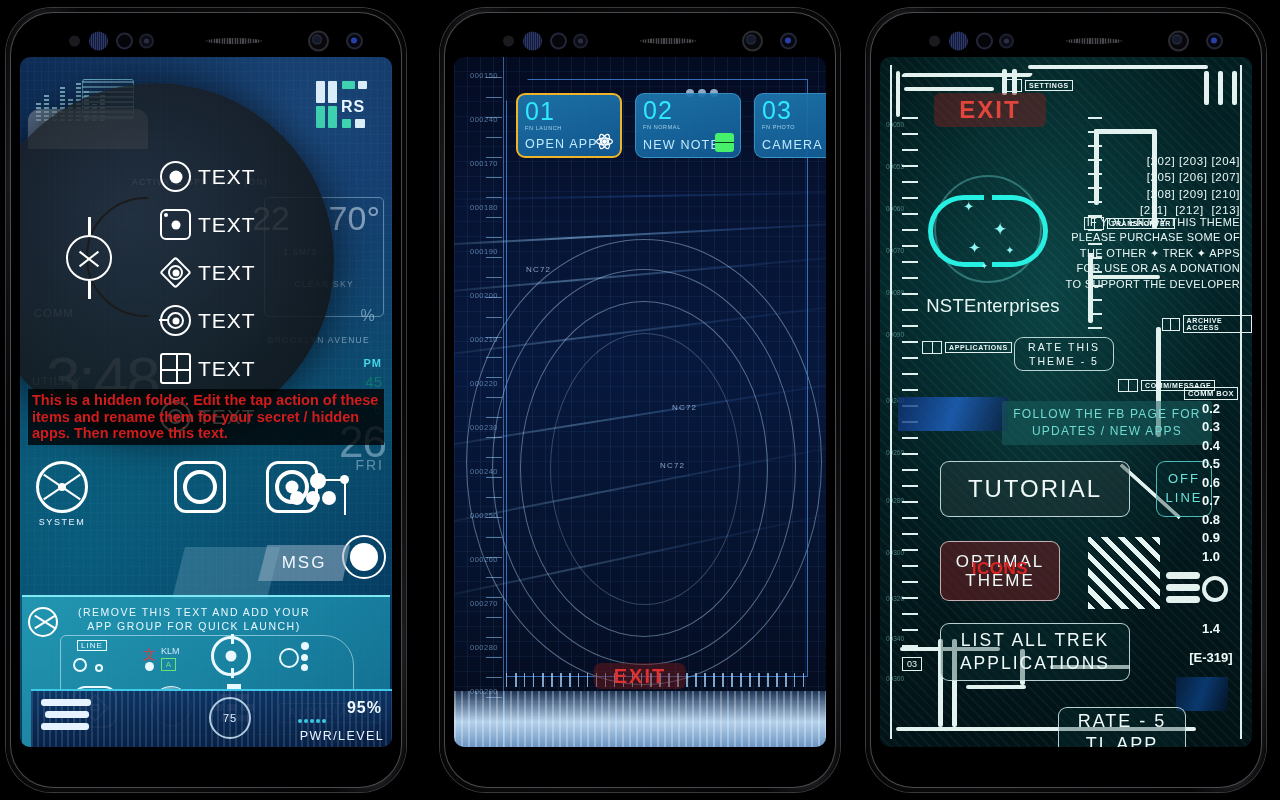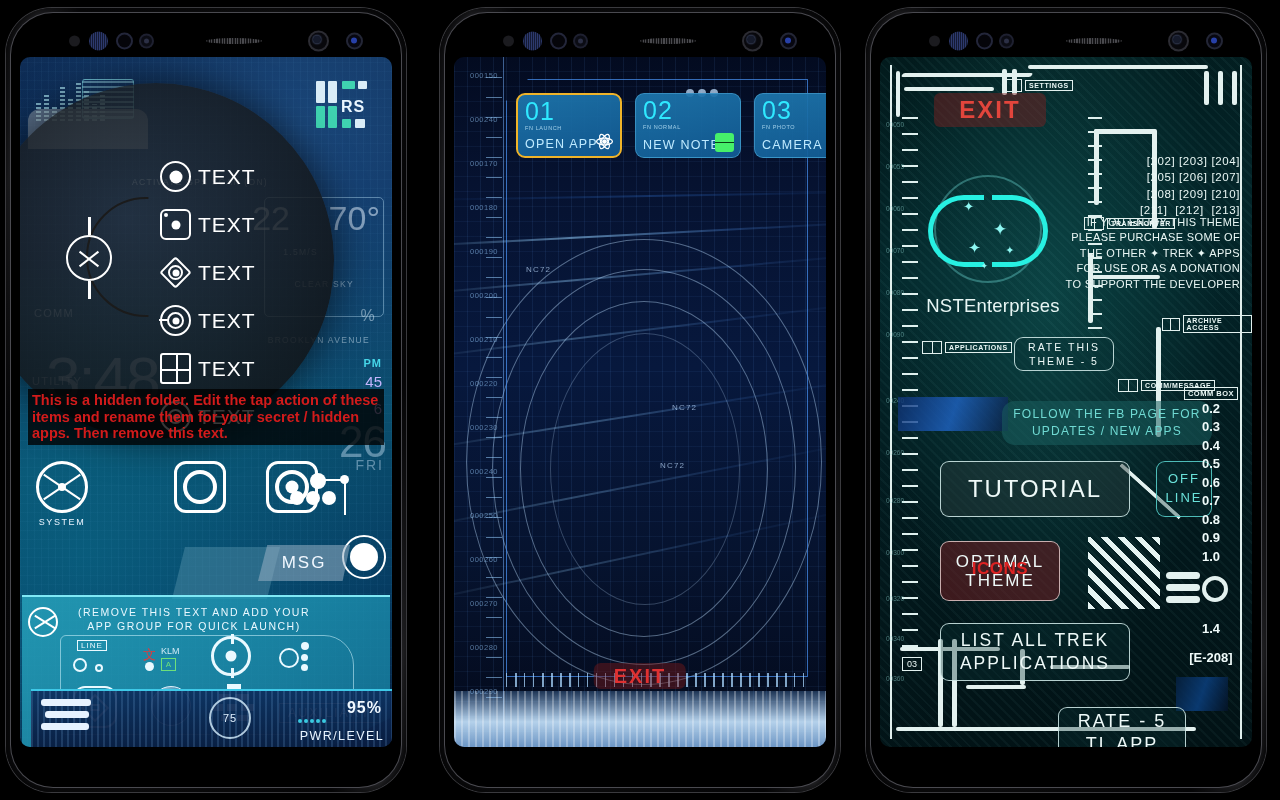--- a/index.html
+++ b/index.html
@@ -75,21 +75,21 @@
   .rs b{ position:absolute; font:bold 16px/1 "Liberation Sans",sans-serif; color:#eaf6ff; letter-spacing:1px; }
   .rsq{ position:absolute; border-radius:1px; }
 
   .wtxt{ position:absolute; color:rgba(215,235,250,.5); font-size:8.5px; letter-spacing:1.3px; white-space:nowrap; }
   .bigtime{ position:absolute; left:26px; top:286px; font-size:62px; letter-spacing:-2px;
      color:rgba(225,240,255,.45); font-family:"Liberation Sans",sans-serif; font-weight:300; }
   .wbox{ position:absolute; right:8px; top:140px; width:120px; height:120px;
      border:1px solid rgba(175,215,240,.45); border-radius:5px; }
   .wtemp{ position:absolute; right:14px; top:140px; font-size:34px; color:rgba(225,240,255,.55); }
   .pmcol{ position:absolute; right:10px; top:300px; text-align:right; }
-  .pmcol div{ color:#c4b5fd; }
+  .pmcol div{ color:#0f766e; }
   .pm{ color:#46d6e8 !important; font-weight:bold; font-size:11px; letter-spacing:1px; }
   .d26{ position:absolute; right:6px; top:360px; font-size:44px; color:rgba(200,225,245,.45); letter-spacing:-1px; }
   .fri{ position:absolute; right:8px; top:400px; font-size:14px; color:rgba(200,225,245,.45); letter-spacing:2px; }
 
   
   .folder-orb{ position:absolute; left:-42px; top:26px; width:356px; height:356px; border-radius:50%;
      background:radial-gradient(circle at 42% 38%, rgba(40,46,52,.72), rgba(18,22,26,.88) 70%, rgba(12,16,20,.94));
      box-shadow:0 0 40px rgba(0,0,0,.6); }
   .folder-list{ position:absolute; left:140px; top:104px; }
   .frow{ display:flex; align-items:center; gap:7px; margin-bottom:17px; }
@@ -236,21 +236,21 @@
   .badge{ position:absolute; display:flex; align-items:center; gap:3px; }
   .badge .bi{ width:20px; height:13px; border:1.5px solid #e2f0ee; display:flex; }
   .badge .bi i{ flex:1; border-right:1px solid #e2f0ee; }
   .badge .bi i:last-child{ border-right:none; }
   .badge .bt{ border:1.5px solid #e2f0ee; color:#eaf7f5; font-size:7px; letter-spacing:.6px;
      padding:1px 3px; font-weight:bold; }
   .btn3{ position:absolute; border:1.5px solid rgba(215,240,238,.85); border-radius:9px;
      display:flex; align-items:center; justify-content:center; text-align:center;
      color:#eef9f8; letter-spacing:2px; background:rgba(10,50,52,.35); }
   .btn3.rate{ left:134px; top:280px; width:100px; height:34px; font-size:10.5px; line-height:1.35; }
-  .btn3.fb{ left:122px; top:344px; width:210px; height:44px; border:none; border-radius:13px;
+  .btn3.fb{ left:122px; top:344px; width:210px; height:44px; border:none; border-radius:2px;
      background:rgba(25,95,95,.55); color:#6fd9d2; font-size:12px; line-height:1.4; letter-spacing:1.2px; }
   .btn3.tut{ left:60px; top:404px; width:190px; height:56px; font-size:24px;
      background:rgba(40,60,60,.45); }
   .btn3.off{ left:276px; top:404px; width:56px; height:56px; font-size:13px; line-height:1.45;
      border-color:rgba(90,215,210,.85); color:#6ae2da; }
   .btn3.opt{ left:60px; top:484px; width:120px; height:60px; font-size:17px; line-height:1.12;
      background:rgba(120,28,32,.5); border-color:rgba(225,200,200,.85); }
   .icons-red{ position:absolute; left:0; right:0; top:18px; color:#d22; font:bold 17px/1 "Liberation Sans",sans-serif; letter-spacing:.5px; }
   .btn3.list{ left:60px; top:566px; width:190px; height:58px; font-size:17.5px; line-height:1.3; }
   .btn3.rt5{ left:178px; top:650px; width:128px; height:52px; font-size:18px; line-height:1.3; }
@@ -868,19 +868,19 @@
           <div class="v">0.8</div>
           <div class="v">0.9</div>
           <div class="v">1.0</div>
           <div style="height:54px; position:relative;">
             <div class="trace" style="left:-18px; top:6px;  width:34px; height:7px; border-radius:4px;"></div>
             <div class="trace" style="left:-18px; top:18px; width:34px; height:7px; border-radius:4px;"></div>
             <div class="trace" style="left:-18px; top:30px; width:34px; height:7px; border-radius:4px;"></div>
             <div style="position:absolute; left:18px; top:10px; width:26px; height:26px; border-radius:50%; border:4px solid #e3f1ef;"></div>
           </div>
           <div class="v">1.4</div>
-          <div class="v" style="margin-top:10px;">[E-208]</div>
+          <div class="v" style="margin-top:10px;">[E-319]</div>
         </div>
       </div>
     </div>
   </div>
 
 </div>
 
 </body></html>

